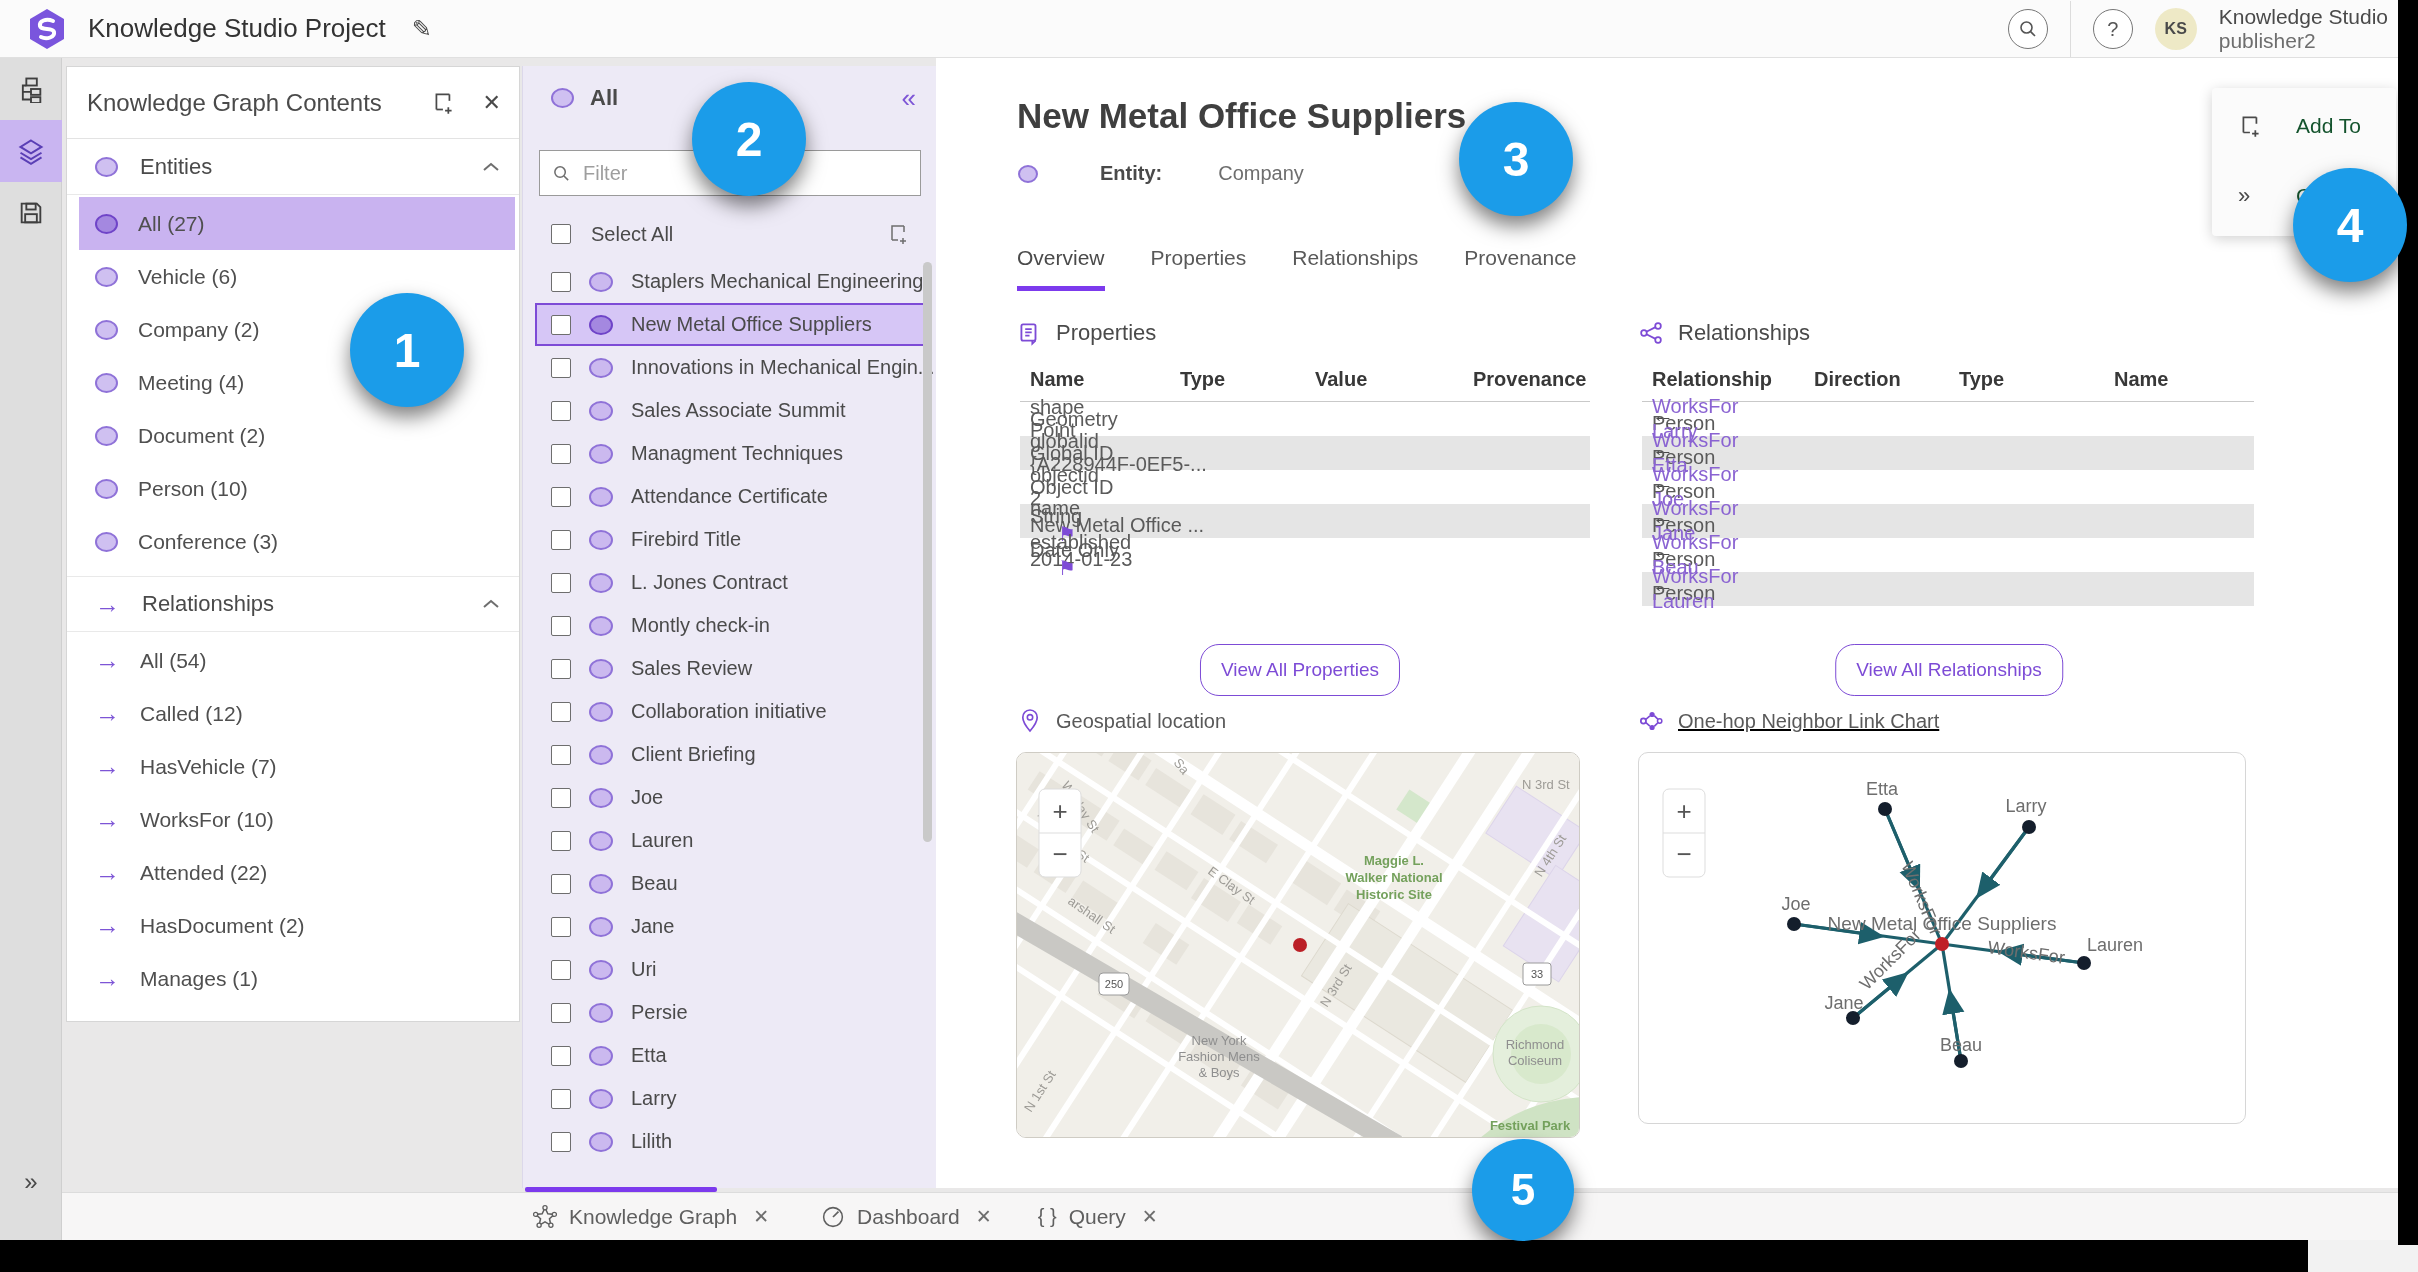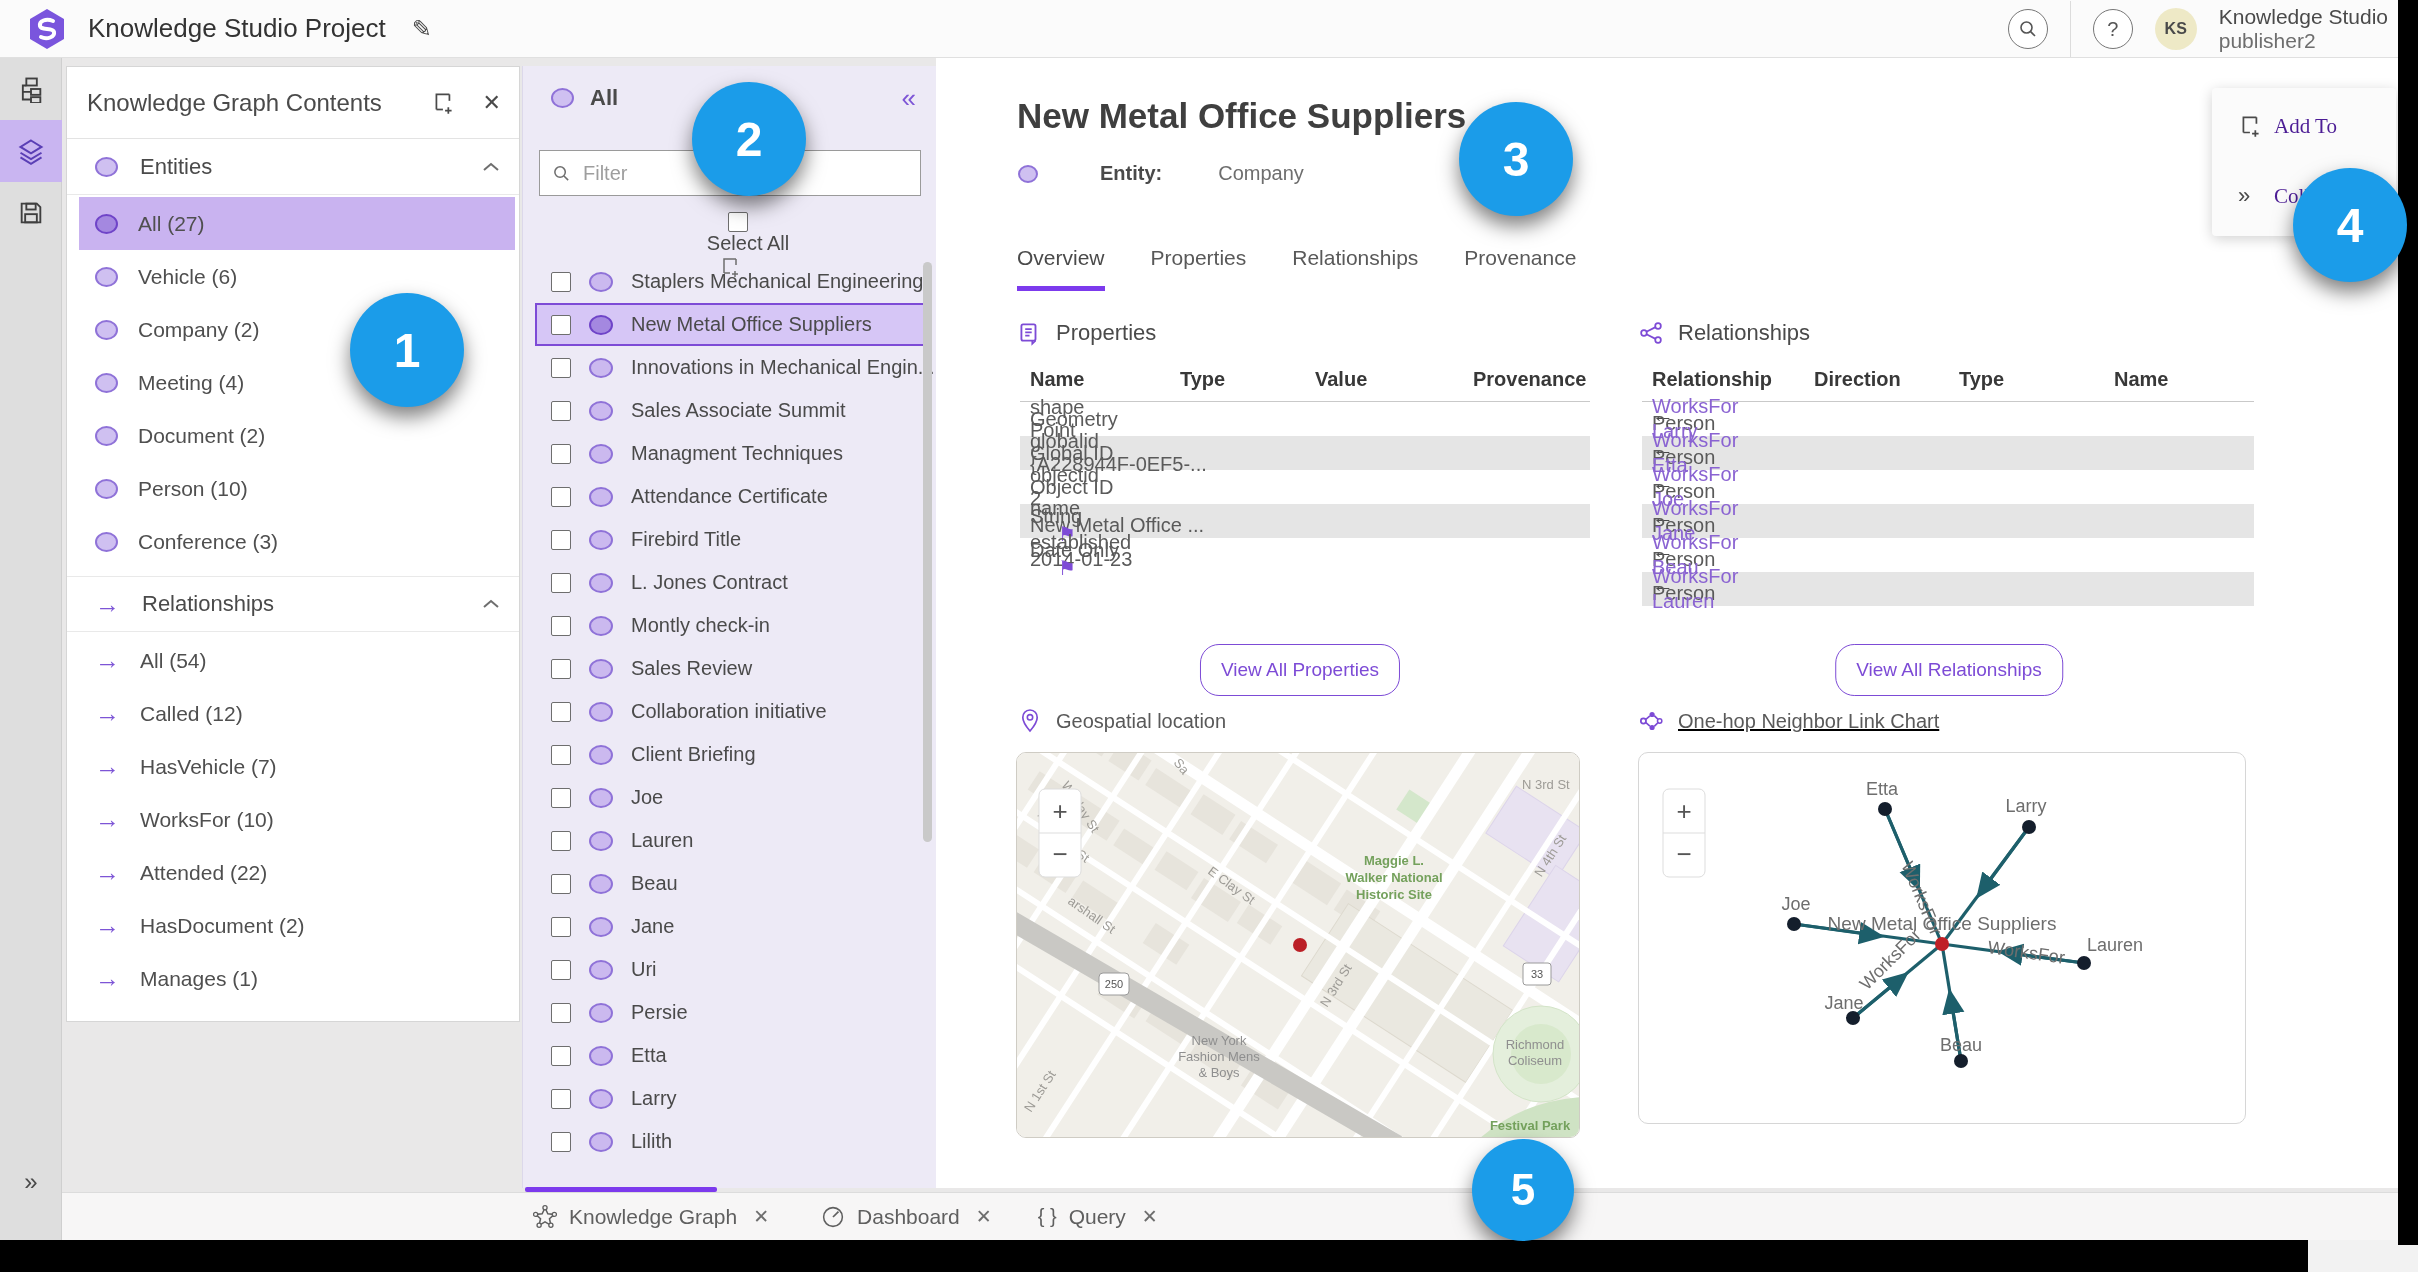--- a/index.html
+++ b/index.html
@@ -44,21 +44,21 @@
   .sec-gap { height:6px; }
 
   
   .mid-panel { position:absolute; left:522px; top:66px; width:414px; height:1122px; background:#edeaf6; border-left:1px solid #dcd8ea; z-index:4; }
   .mid-header { height:64px; display:flex; align-items:center; padding:0 20px 0 28px; }
   .mid-title { font-size:22px; color:#4a4a4a; font-weight:bold; margin-left:16px; flex:1; }
   .collapse-ic { color:#7d55d6; font-size:26px; cursor:pointer; }
   .filter-box { position:absolute; left:16px; top:84px; width:382px; height:46px; background:#fff; border:1px solid #9a9a9a; display:flex; align-items:center; padding:0 12px; }
   .filter-box input { border:none; outline:none; font-size:20px; color:#4a4a4a; margin-left:12px; width:300px; font-family:"Liberation Sans",sans-serif; background:transparent; }
   .filter-box input::placeholder { color:#9e9e9e; }
-  .selall-row { position:absolute; left:12px; top:146px; width:390px; height:44px; display:flex; align-items:center; padding-left:16px;flex-direction:column; }
+  .selall-row { position:absolute; left:12px; top:146px; width:390px; height:44px; display:flex; align-items:center; padding-left:16px; }
   .cb { width:20px; height:20px; background:#fff; border:1.6px solid #6e6e6e; border-radius:2px; flex:none; cursor:pointer; }
   .selall-label { font-size:20px; color:#4a4a4a; margin-left:20px; flex:1; }
   .mid-list { position:absolute; left:12px; top:194px; width:392px; }
   .mid-row { height:43px; display:flex; align-items:center; padding-left:16px; cursor:pointer; }
   .mid-row.sel { background:#d6c6f6; outline:2px solid #7d4bd6; outline-offset:-2px; }
   .mid-dot { width:24px; height:20px; border-radius:50%; border:2px solid #8f72d8; background:#cbb9ef; margin-left:18px; flex:none; }
   .mid-row.sel .mid-dot { background:#a488e0; border-color:#6f44c8; }
   .mid-label { font-size:20px; color:#4a4a4a; margin-left:18px; white-space:nowrap; }
   .mid-scroll { position:absolute; right:4px; top:196px; width:9px; height:580px; background:#c9c9c9; border-radius:5px; cursor:pointer; }
 
@@ -83,21 +83,21 @@
   .dir-arrow { font-size:22px; color:#4a4a4a; }
   .flag-ic { color:#7d4bd6; font-size:20px; padding-left:28px; cursor:pointer; }
   .viewall { position:absolute; transform:translateX(-50%); border:1.5px solid #7d4bd6; color:#7d4bd6; background:#fff; border-radius:19px; font-size:19px; padding:14px 20px; cursor:pointer; font-family:"Liberation Sans",sans-serif; }
   .geo-row { top:650px; }
   .card { position:absolute; border:1px solid #cfccc4; border-radius:10px; overflow:hidden; background:#fff; }
 
   
   .popup { position:absolute; left:2212px; top:88px; width:184px; height:148px; background:#fbfbfb; border-radius:4px; box-shadow:0 3px 14px rgba(0,0,0,.18); z-index:20; }
   .pop-row { height:64px; display:flex; align-items:center; padding-left:26px; cursor:pointer; margin-top:6px; }
   .pop-ic { color:#4a4a4a; display:flex; width:30px; }
-  .pop-label { font-size:21px; color:#4c1d95; margin-left:6px; white-space:nowrap;font-family:Liberation Serif, serif; }
+  .pop-label { font-size:21px; color:#14532d; margin-left:28px; white-space:nowrap; }
 
   
   .bottombar { position:absolute; left:62px; top:1192px; width:2336px; height:48px; background:#f7f6f6; border-top:1px solid #dcdcdc; display:flex; align-items:center; z-index:6; }
   .tab-indicator { position:absolute; left:525px; top:1187px; width:192px; height:5px; background:#7c3aed; border-radius:2px; z-index:7; }
   .btab { display:flex; align-items:center; margin-left:0; cursor:pointer; }
   .btab-ic { display:flex; color:#5f5f5f; }
   .btab-label { font-size:21px; color:#5f5f5f; margin-left:12px; }
   .btab-x { font-size:19px; color:#6e6e6e; margin-left:16px; cursor:pointer; }
 
   

